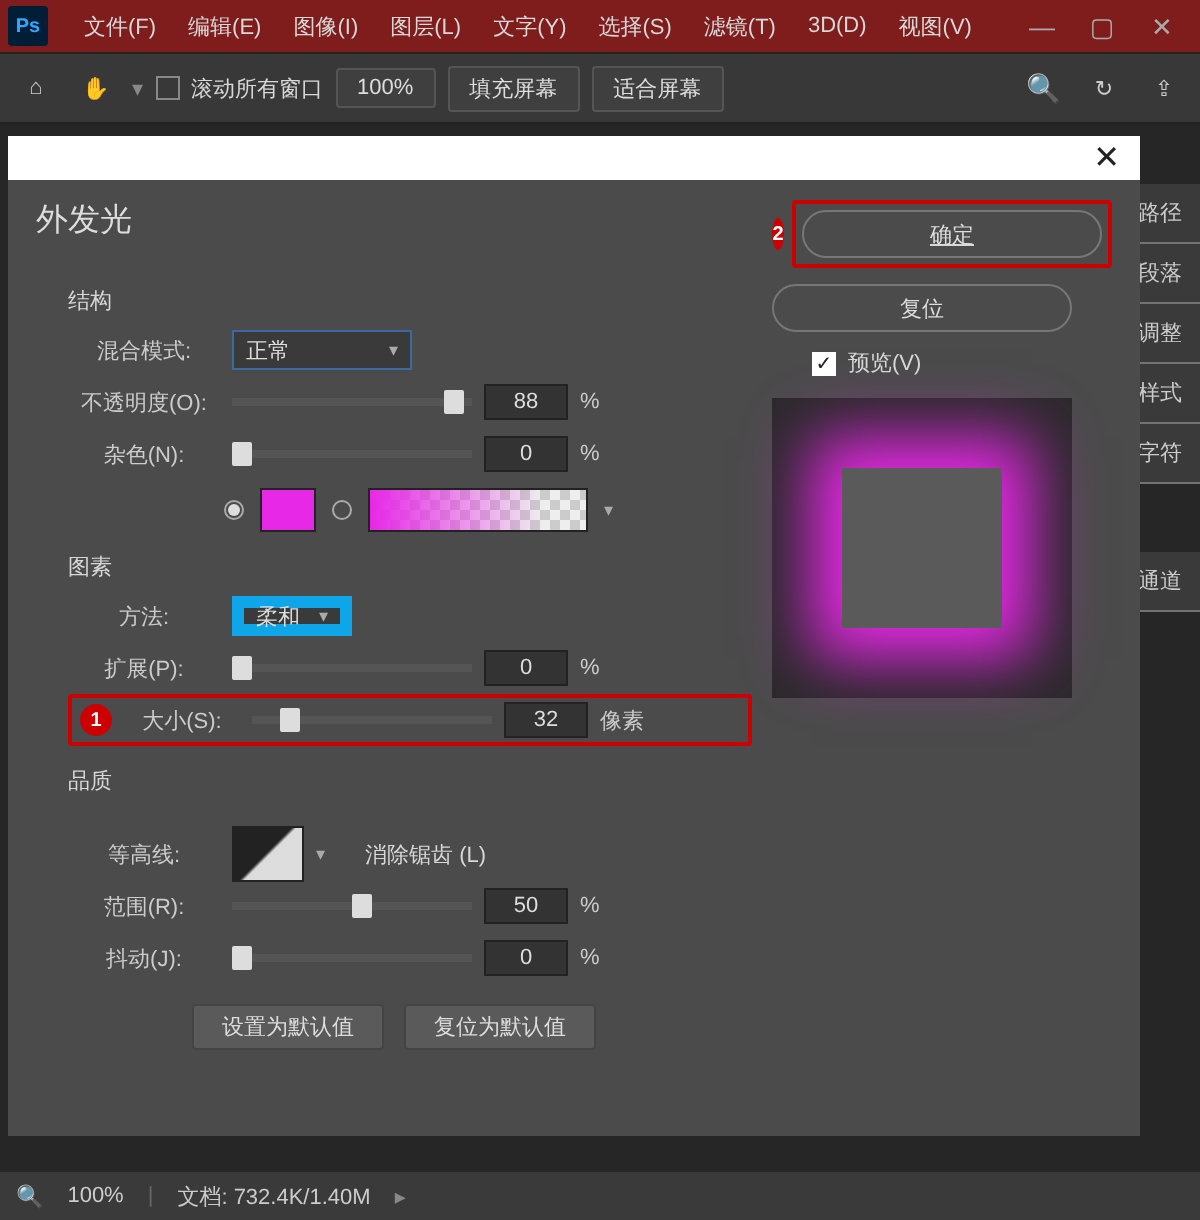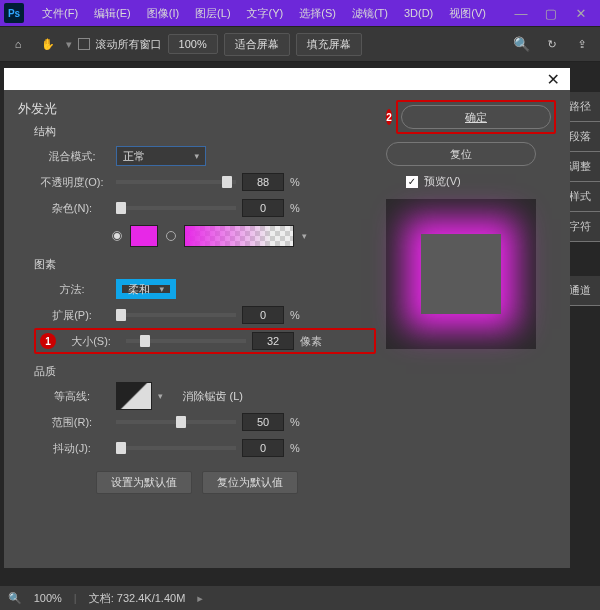--- a/index.html
+++ b/index.html
@@ -1,19 +1,19 @@
 <!DOCTYPE html>
 <html><head>
 <meta charset="utf-8">
 <style>
 * { box-sizing: border-box; margin: 0; padding: 0; font-family: "Microsoft YaHei", Arial, sans-serif; }
 body { width: 600px; height: 610px; background: #323232; overflow: hidden; color: #d8d8d8; font-size: 11px; }
 
 
-.menubar { height: 26px; display: flex; align-items: center; background: #6d28d9; padding: 0 4px; }
+.menubar { height: 26px; display: flex; align-items: center; background: #7f1d1d; padding: 0 4px; }
 .menubar .ps-logo { width: 20px; height: 20px; background: #001e36; color: #31a8ff; display: flex; align-items: center; justify-content: center; font-weight: bold; font-size: 10px; margin-right: 10px; border-radius: 2px; }
 .menubar .menu-item { padding: 0 8px; cursor: default; color: #d8d8d8; }
 .menubar .spacer { flex: 1; }
 .menubar .win-ctrl { width: 30px; text-align: center; color: #aaa; font-size: 13px; }
 
 
 .optbar { height: 36px; display: flex; align-items: center; padding: 0 6px; background: #383838; border-top: 1px solid #222; border-bottom: 1px solid #222; gap: 6px; }
 .optbar .tool-ic { width: 24px; height: 24px; display: flex; align-items: center; justify-content: center; color: #ccc; }
 .optbar .chk { width: 12px; height: 12px; border: 1px solid #888; }
 .optbar .btn { padding: 3px 10px; border: 1px solid #555; background: #3f3f3f; color: #ddd; border-radius: 2px; }
@@ -30,21 +30,21 @@
 .right-tabs { position: absolute; right: 0; top: 30px; width: 40px; display: flex; flex-direction: column; }
 .right-tabs .tab { height: 30px; display: flex; align-items: center; justify-content: center; background: #3a3a3a; border-bottom: 1px solid #737373; font-size: 11px; color: #ccc; }
 .right-tabs .gap { height: 34px; }
 
 
 .dialog { position: absolute; left: 4px; top: 28px; width: 566px; height: 478px; background: #4b4b4b; padding: 10px 14px; display: flex; }
 
 .left-col { width: 370px; }
 .right-col { width: 180px; padding-left: 10px; }
 
-.section-title { font-size: 13px; color: #ddd; margin-bottom: 6px; }
+.section-title { font-size: 16px; color: #ddd; margin-bottom: 22px; }
 .sub-section { padding-left: 16px; margin-bottom: 10px; }
 .row { display: flex; align-items: center; height: 26px; gap: 6px; }
 .label { width: 76px; text-align: center; color: #ccc; font-size: 11px; }
 
 .dropdown { display: flex; align-items: center; justify-content: space-between; padding: 4px 6px; background: #3a3a3a; border: 1px solid #3a69a3; height: 20px; min-width: 90px; color: #ddd; }
 .dropdown.plain { border: 6px solid #0ea5e9; min-width: 60px; }
 .arrow { font-size: 9px; color: #aaa; }
 
 .slider { flex: 1; height: 4px; background: #555; position: relative; max-width: 120px; }
 .slider .thumb { position: absolute; top: -4px; width: 10px; height: 12px; background: #ddd; border-radius: 1px; }
@@ -98,22 +98,22 @@
   <div class="win-ctrl">✕</div>
 </div>
 
 <div class="optbar">
   <div class="tool-ic">⌂</div>
   <div class="tool-ic">✋</div>
   <span style="color:#888">▾</span>
   <div class="chk"></div>
   <span>滚动所有窗口</span>
   <div class="btn">100%</div>
+  <div class="btn">填充屏幕</div>
   <div class="btn">适合屏幕</div>
-  <div class="btn">填充屏幕</div>
   <div class="spacer"></div>
   <div class="tool-ic" style="font-size:14px">🔍</div>
   <div class="tool-ic">↻</div>
   <div class="tool-ic">⇪</div>
 </div>
 
 <div class="main">
 
   <div class="white-strip">
     <span class="x">✕</span>
@@ -197,21 +197,21 @@
           <div class="label" style="width:58px">大小(S):</div>
           <div class="slider">
               <div class="thumb" style="left:12%"></div>
             </div>
           <div class="numbox">32</div>
           <span class="unit">像素</span>
         </div>
       </div>
 
       <div class="sub-section">
-        <div style="margin-bottom:4px;">品质</div>
+        <div style="margin-bottom:16px;">品质</div>
 
         <div class="row">
           <div class="label">等高线:</div>
           <div class="contour"></div>
           <span class="arrow">▾</span>
           <div class="chk" style="margin-left:8px"></div>
           <span>消除锯齿 (L)</span>
         </div>
 
         <div class="row">

